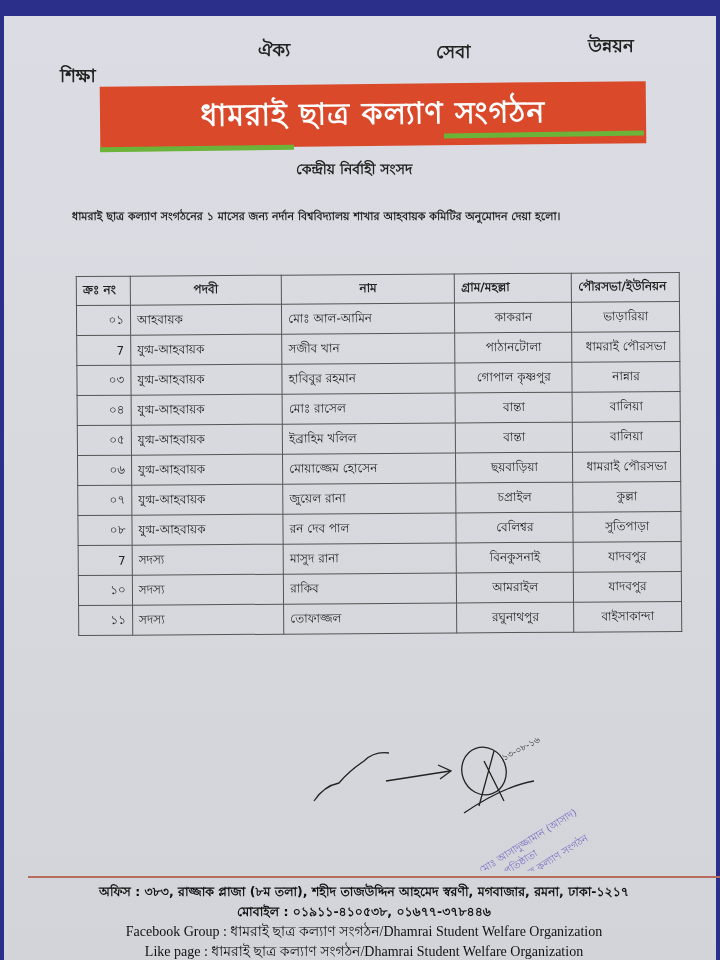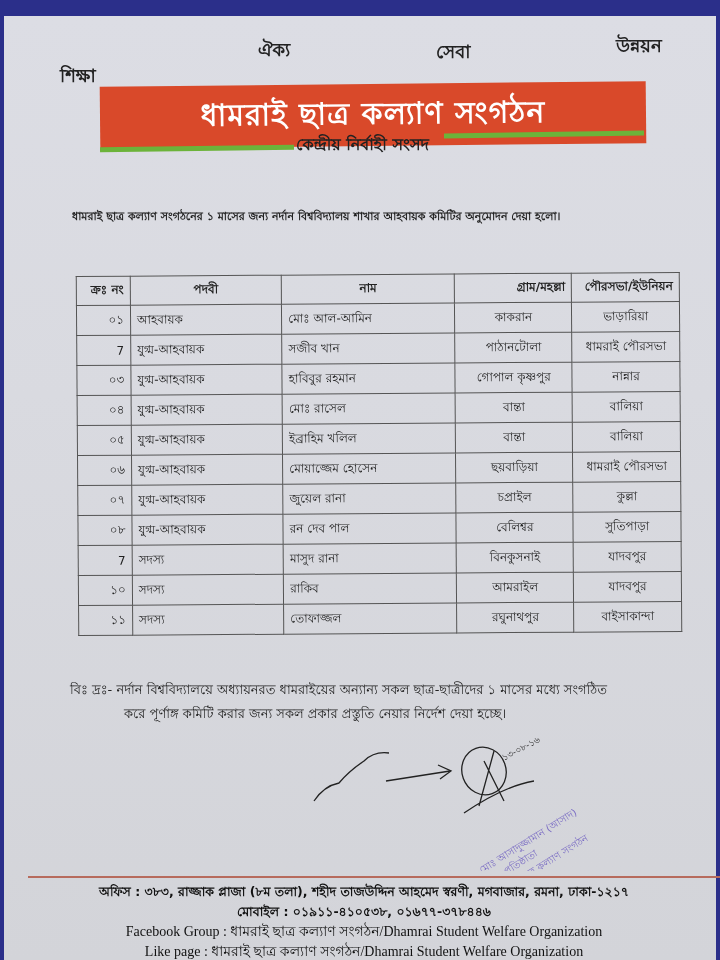--- a/index.html
+++ b/index.html
@@ -1,25 +1,25 @@
 <!DOCTYPE html>
 <html><head>
 <meta charset="utf-8">
 <style>
   html,body{margin:0;padding:0;}
   body{width:720px;height:960px;overflow:hidden;background:#2b2f8a;position:relative;font-family:"DejaVu Sans",sans-serif;}
   .paper{position:absolute;left:4px;top:16px;width:712px;height:944px;background:linear-gradient(180deg,#dcdde4 0%,#d9dae0 40%,#d3d4d9 100%);}
   .motto{position:absolute;font-size:18px;font-weight:bold;color:#222;}
   .banner{position:absolute;left:96px;top:68px;width:546px;height:62px;background:#d9492a;color:#fff;font-size:30px;font-weight:bold;display:flex;align-items:center;justify-content:center;letter-spacing:1px;transform:rotate(-0.6deg);}
   .greenbar{position:absolute;height:5px;background:#6cb33a;}
-  .subtitle{position:absolute;left:292px;top:116px;font-size:16px;font-weight:bold;color:#222;}
+  .subtitle{position:absolute;left:292px;top:142px;font-size:14px;font-weight:bold;color:#222;}
   .intro{position:absolute;left:68px;top:188px;width:610px;font-size:11px;font-weight:bold;color:#222;line-height:26px;}
   table.members{position:absolute;left:73px;top:258px;width:604px;border-collapse:collapse;font-size:12px;color:#222;transform:rotate(-0.4deg);}
   table.members th,table.members td{border:1px solid #555;height:29px;padding:0 6px;}
-  table.members th{font-weight:bold;text-align:right;height:28px;}
+  table.members th{font-weight:bold;text-align:left;height:28px;}
   .c-sl{width:44px;text-align:right;}
   .c-pos{width:150px;text-align:left;}
   .c-name{width:174px;text-align:left;}
   .c-vil{width:110px;text-align:center;margin-left:24px;}
   .c-uni{width:100px;text-align:center;}
   .note{position:absolute;left:66px;top:662px;width:640px;font-size:13px;color:#222;line-height:24px;}
   .note .l2{padding-left:54px;display:block;}
   .sig{position:absolute;left:300px;top:715px;width:380px;height:140px;}
   .footline{position:absolute;left:24px;top:860px;width:692px;height:2px;background:#b76b5d;}
   .footer{position:absolute;left:0;top:866px;width:720px;text-align:center;color:#111;}
@@ -28,21 +28,21 @@
   .footer .f3,.footer .f4{font-family:"Liberation Serif",serif;font-size:14px;line-height:20px;}
 </style>
 </head>
 <body>
 
 <div class="paper">
 
   <span class="motto" style="left:56px;top:46px;font-family:Liberation Serif, serif;">শিক্ষা</span>
   <span class="motto" style="left:254px;top:20px;">ঐক্য</span>
   <span class="motto" style="left:432px;top:22px;">সেবা</span>
-  <span class="motto" style="left:612px;top:16px;">উন্নয়ন</span>
+  <span class="motto" style="left:584px;top:16px;">উন্নয়ন</span>
 
   <div class="banner">
     <span>ধামরাই ছাত্র কল্যাণ সংগঠন</span>
   </div>
 
   <div class="greenbar" style="left:96px;top:130px;width:194px;transform:rotate(-0.8deg);"></div>
   <div class="greenbar" style="left:440px;top:116px;width:200px;transform:rotate(-0.8deg);"></div>
   <span class="subtitle">কেন্দ্রীয় নির্বাহী সংসদ</span>
 
   <div class="intro">ধামরাই ছাত্র কল্যাণ সংগঠনের ১ মাসের জন্য নর্দান বিশ্ববিদ্যালয় শাখার আহবায়ক কমিটির অনুমোদন দেয়া হলো।</div>
@@ -131,24 +131,20 @@
       <tr>
         <td class="c-sl">১১</td>
         <td class="c-pos">সদস্য</td>
         <td class="c-name">তোফাজ্জল</td>
         <td class="c-vil">রঘুনাথপুর</td>
         <td class="c-uni">বাইসাকান্দা</td>
       </tr>
     </tbody>
   </table>
 
-  <div class="note">
-    <span>বিঃ দ্রঃ- নর্দান বিশ্ববিদ্যালয়ে অধ্যায়নরত ধামরাইয়ের অন্যান্য সকল ছাত্র-ছাত্রীদের ১ মাসের  মধ্যে সংগঠিত</span>
-    <span class="l2">করে পূর্ণাঙ্গ কমিটি করার জন্য সকল প্রকার প্রস্তুতি নেয়ার নির্দেশ দেয়া হচ্ছে।</span>
-  </div>
 
   <div class="sig">
     <svg width="380" height="140" viewBox="0 0 380 140">
       <path d="M10 70 Q20 55 35 52 Q45 40 60 30 Q70 20 85 22" stroke="#222" stroke-width="1.3" fill="none"></path>
       <path d="M82 50 L146 40" stroke="#222" stroke-width="1.3" fill="none"></path>
       <path d="M134 34 L147 40 L136 48" stroke="#222" stroke-width="1.3" fill="none"></path>
       <ellipse cx="180" cy="40" rx="22" ry="24" stroke="#222" stroke-width="1.3" fill="none" transform="rotate(-20 180 40)"></ellipse>
       <path d="M190 20 L175 75 M180 30 L200 70 M160 82 Q200 55 230 50" stroke="#222" stroke-width="1.3" fill="none"></path>
       <text x="200" y="30" font-size="9" fill="#333" transform="rotate(-28 200 30)" font-family="DejaVu Sans, sans-serif">১৩-০৮-১৬</text>
       <g transform="rotate(-32 240 110)" fill="#7a6cc4" font-size="10" font-family="DejaVu Sans, sans-serif">

